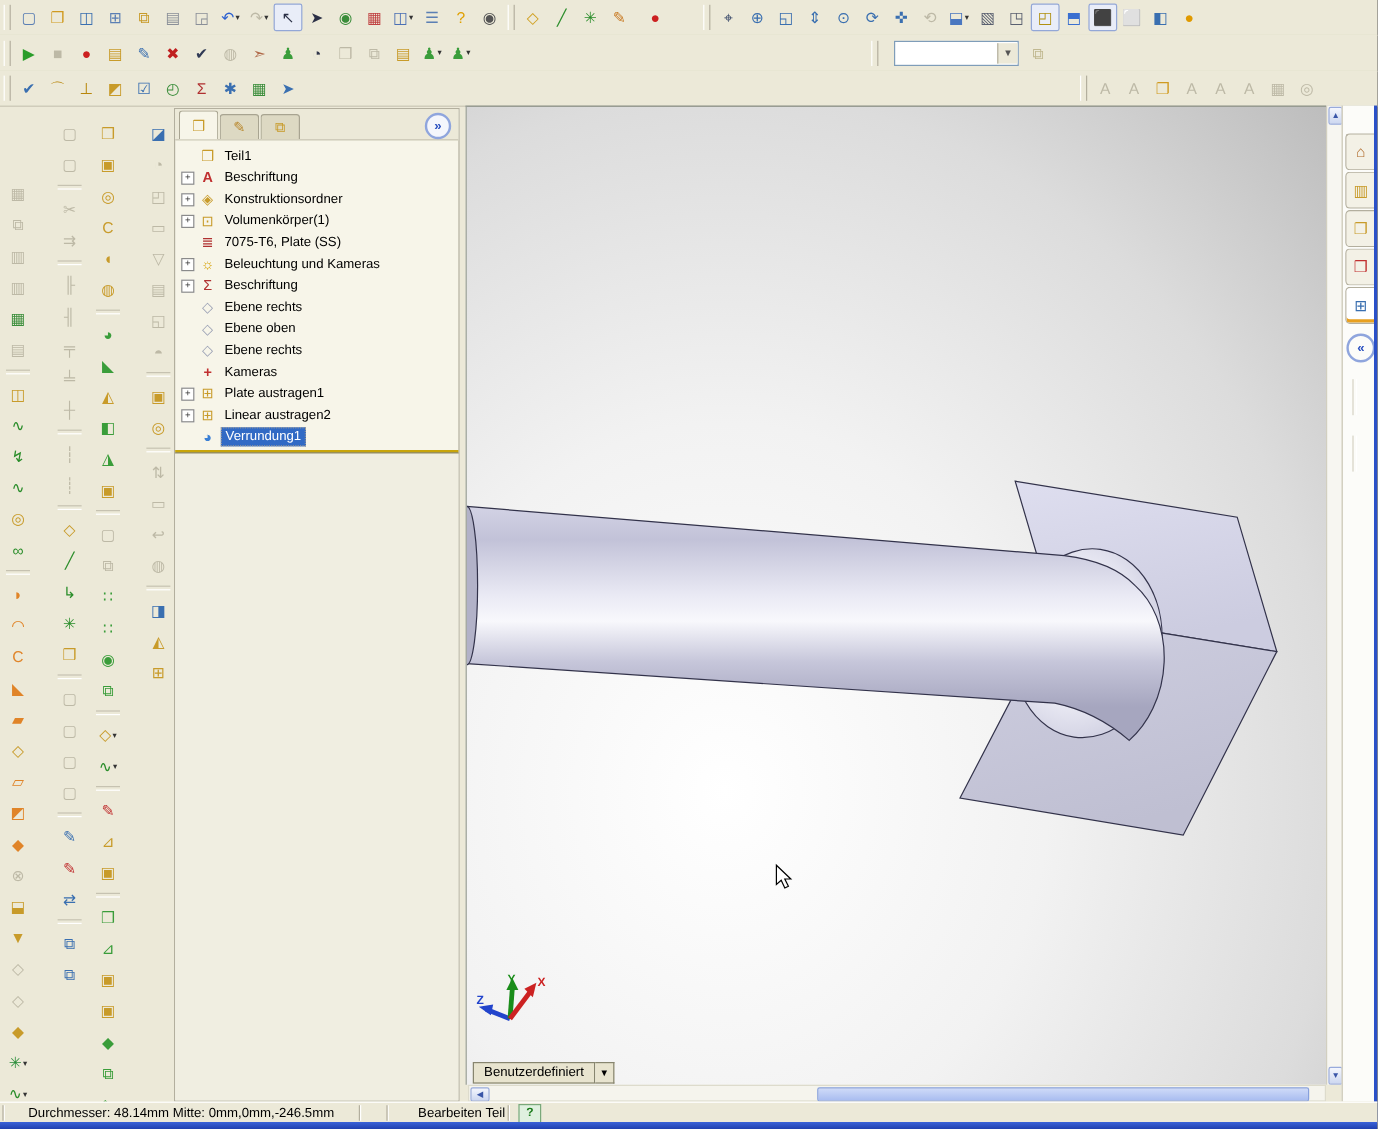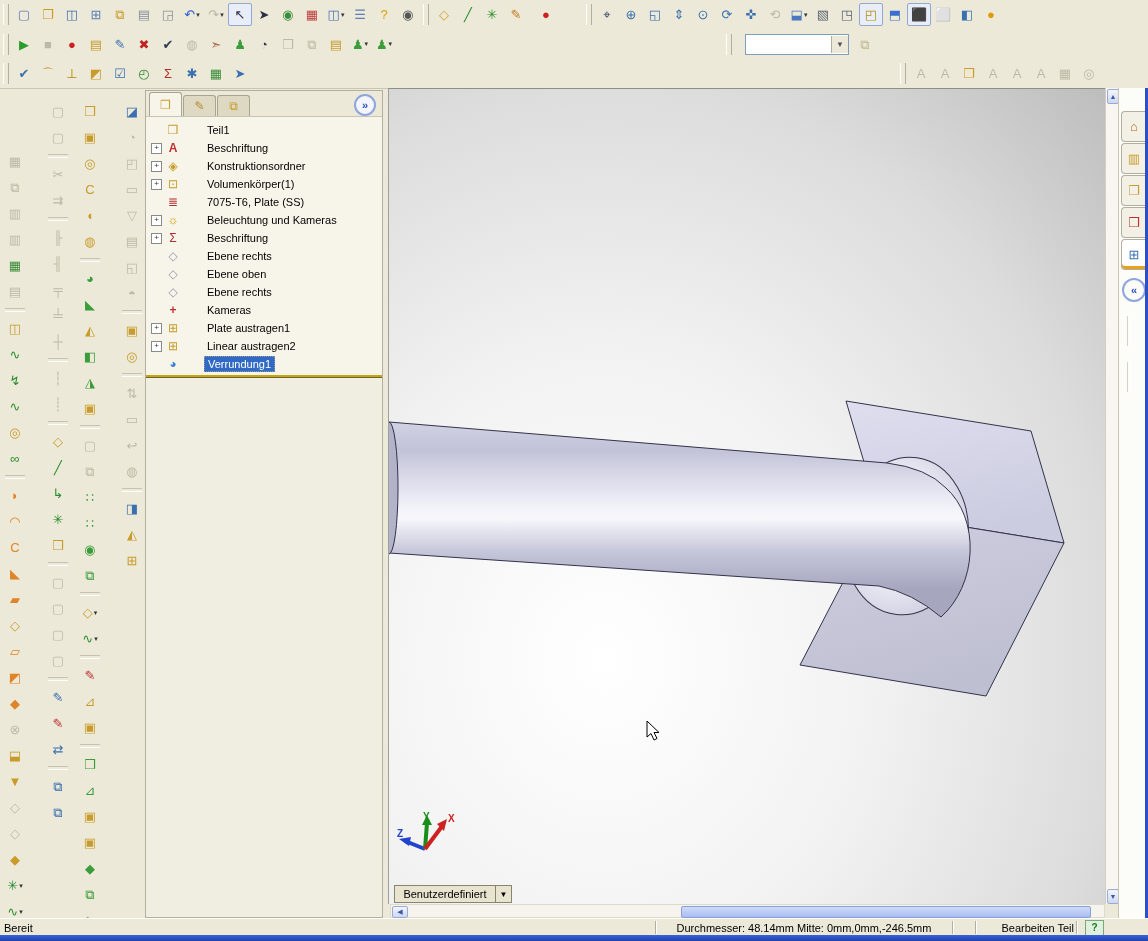--- a/index.html
+++ b/index.html
@@ -35,21 +35,21 @@
   .fm-tab.active{background:#f7f5e9;height:23px;}
   #fm-expand{position:absolute;right:6px;top:3px;width:18px;height:18px;border-radius:50%;
       border:2px solid #8fa5dd;color:#2a50c0;font-size:11px;font-weight:bold;display:flex;
       align-items:center;justify-content:center;background:#f4f6fc;}
   #tree-body{padding:4px 0 2px 3px;flex:0 0 auto;}
   .trw{height:18px;display:flex;align-items:center;gap:3px;}
   .exp{width:9px;height:9px;flex:0 0 9px;border:1px solid #8a8a8a;background:#fff;font-size:8px;
        line-height:7px;text-align:center;color:#333;margin-left:2px;}
   .exp.none{visibility:hidden;}
   .ticon{width:16px;flex:0 0 16px;text-align:center;font-size:12px;line-height:1;}
-  .tlabel{padding:1px 3px;white-space:nowrap;margin-left:20px;}
+  .tlabel{padding:1px 3px;white-space:nowrap;}
   .trw.sel .tlabel{background:#316ac5;color:#fff;border:1px dotted #999;}
   #rollback{height:0;border-top:2px solid #c8a50a;border-bottom:1px solid #6a6430;}
   #fm-lower{flex:1;background:#f0eee1;}
   
   #vp{position:absolute;left:388px;top:88px;width:717px;height:816px;overflow:hidden;
       border-top:1px solid #8a9088;border-left:1px solid #9aa09a;box-sizing:border-box;
       background:radial-gradient(ellipse at 30% 70%, #ffffff 0%, #f2f2f2 38%, #dcdcdc 72%, #bdbdbd 100%);}
   #vp svg{position:absolute;left:0;top:0;}
   .view-tab{position:absolute;left:5px;top:796px;height:18px;display:flex;font-size:11px;}
   .view-tab .vlabel{width:100px;background:#e8e4cf;border:1px solid #87856f;display:flex;
@@ -874,21 +874,20 @@
           <span style="color:#3a6fb0;font-size:13px">⊞</span>
         </div>
       </div>
     <div id="tp-collapse">«</div>
     <span class="tp-grip"></span>
     <span class="tp-grip"></span>
   </div>
   <div id="winedge"></div>
 
   <div id="status">
-    <span id="st-ready">Bereit</span>
     <span class="st-sep"></span>
     <span id="st-dim">Durchmesser: 48.14mm  Mitte: 0mm,0mm,-246.5mm</span>
     <span class="st-sep"></span>
       <span id="st-gap1"></span>
       <span class="st-sep"></span>
     <span id="st-mode">Bearbeiten Teil</span>
     <span class="st-sep"></span>
     <span id="st-help">?</span>
     <span id="st-tail"></span>
   </div>

